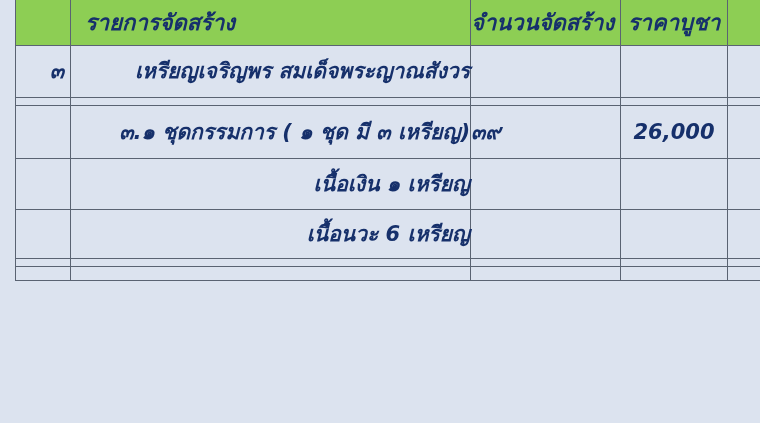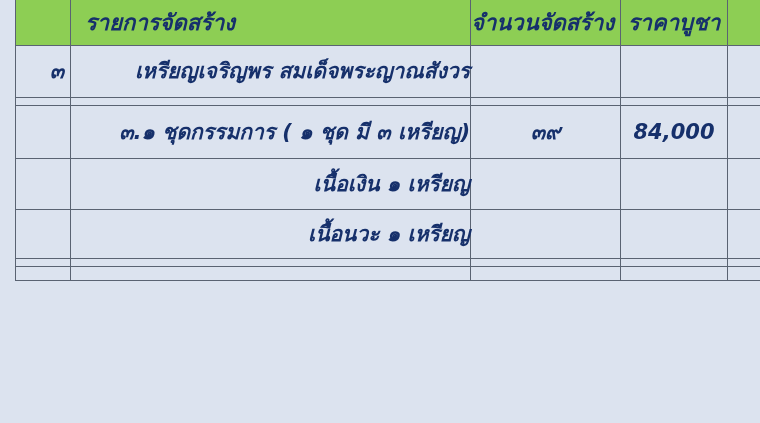--- a/index.html
+++ b/index.html
@@ -75,21 +75,21 @@
     display: block;
     color: #16306B;
     font-size: 21px;
     font-style: italic;
     font-weight: bold;
     white-space: nowrap;
     line-height: 1.15;
   }
   td.t-item .cell-text { padding-left: 14px; text-align: right; }
   td.t-no   .cell-text { text-align: right; padding-right: 6px; }
-  td.t-qty  .cell-text { text-align: center; }
+  td.t-qty  .cell-text { }
   td.t-price .cell-text { text-align: center; }
   td.t-extra .cell-text { text-align: center; }
 
   tr.r-title    td { height: 52px; }
   tr.r-spacer   td { height: 8px; }
   tr.r-set      td { height: 53px; }
   tr.r-sub      td { height: 47px; }
   tr.r-sub2     td { height: 51px; }
   tr.r-sub3     td { height: 49px; }
   tr.r-item32   td { height: 50px; }
@@ -171,21 +171,21 @@
         <td class="t-no">
           <span class="cell-text"></span>
         </td>
         <td class="t-item">
           <span class="cell-text">๓.๑  ชุดกรรมการ ( ๑  ชุด  มี  ๓  เหรียญ)</span>
         </td>
         <td class="t-qty">
           <span class="cell-text">๓๙</span>
         </td>
         <td class="t-price">
-          <span class="cell-text">84,000</span>
+          <span class="cell-text">26,000</span>
         </td>
         <td class="t-extra">
           <span class="cell-text"></span>
         </td>
       </tr>
 
 
       <tr class="r-sub2">
         <td class="t-no">
           <span class="cell-text"></span>
@@ -202,21 +202,21 @@
         <td class="t-extra">
           <span class="cell-text"></span>
         </td>
       </tr>
 
       <tr class="r-sub3">
         <td class="t-no">
           <span class="cell-text"></span>
         </td>
         <td class="t-item">
-          <span class="cell-text">เนื้อนวะ  ๑  เหรียญ</span>
+          <span class="cell-text">เนื้อนวะ  6  เหรียญ</span>
         </td>
         <td class="t-qty">
           <span class="cell-text"></span>
         </td>
         <td class="t-price">
           <span class="cell-text"></span>
         </td>
         <td class="t-extra">
           <span class="cell-text"></span>
         </td>

